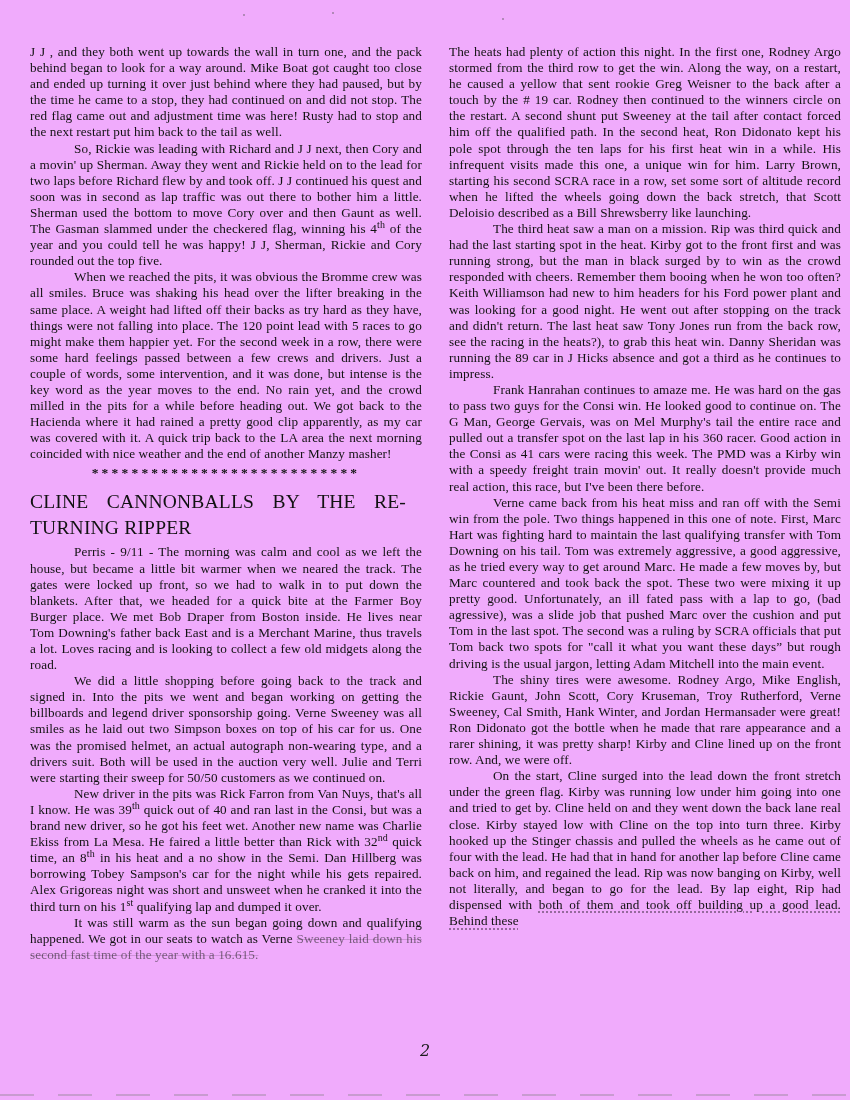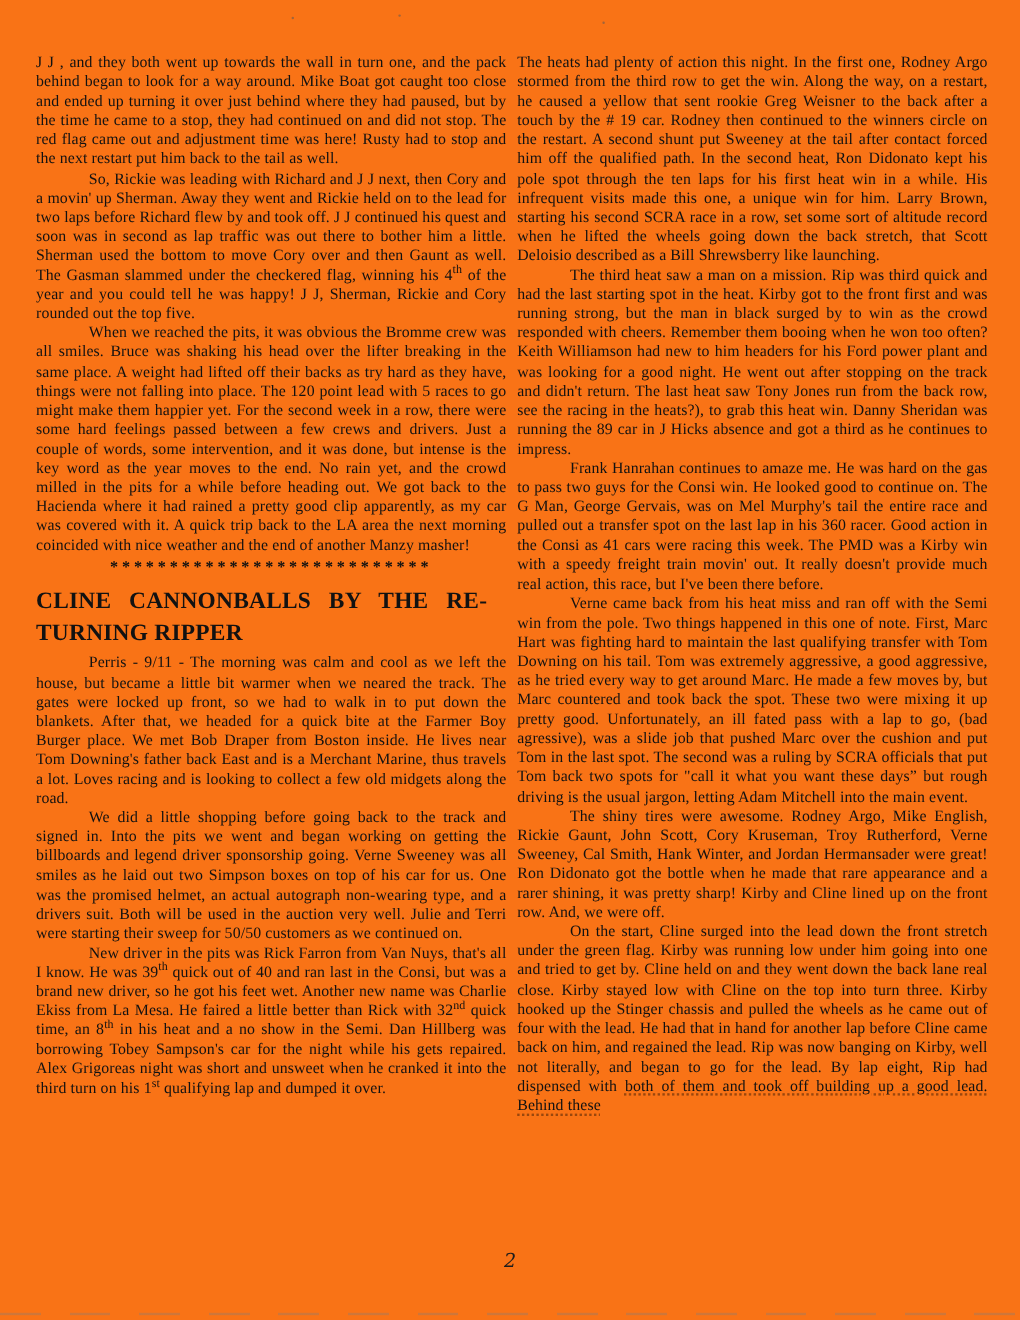--- a/index.html
+++ b/index.html
@@ -4,52 +4,52 @@
 <style>
   html, body { margin: 0; padding: 0; }
   body {
     width: 850px; height: 1100px;
     background: #ffffff;
     font-family: "Liberation Serif", serif;
   }
   .page {
     position: relative;
     width: 850px; height: 1100px;
-    background: #f97316;
+    background: #f0abfc;
     color: #121212;
     overflow: hidden;
   }
   .col {
     position: absolute;
     top: 44px;
     width: 392px;
     text-align: justify;
     font-size: 13.2px;
     line-height: 16.1px;
     letter-spacing: 0.1px;
   }
   .col-left  { left: 30px; }
-  .col-right { left: 431px; }
+  .col-right { left: 449px; }
   p.para { margin: 0; }
   p.indent { text-indent: 44px; }
   .stars {
     text-align: center;
     font-weight: bold;
     font-size: 13.5px;
     letter-spacing: 3.2px;
     line-height: 19px;
     padding: 1px 0 1px 0;
     white-space: nowrap;
     overflow: hidden;
   }
   h2.headline {
     margin: 6px 16px 3px 0;
     font-size: 19.5px;
     line-height: 26px;
-    font-weight: bold;
+    font-weight: normal;
     text-align: justify;
     letter-spacing: 0.2px;
   }
   .b { font-weight: normal; }
   .sup { font-size: 10px; vertical-align: super; line-height: 0; }
   .faded {
     color: rgba(40,40,40,0.60);
     text-decoration: line-through rgba(0,0,0,0.14) 1px;
   }
   .noisy {
@@ -90,20 +90,21 @@
 <div class="page">
   <div class="col col-left" id="col-left">
       <p class="para"><span>J J , and they both went up towards the wall in turn one, and the pack behind began to look for a way around. Mike Boat got caught too close and ended up turning it over just behind where they had paused, but by the time he came to a stop, they had continued on and did not stop. The red flag came out and adjustment time was here! Rusty had to stop and the next restart put him back to the tail as well.</span></p>
       <p class="para indent"><span>So, Rickie was leading with Richard and J J next, then Cory and a movin' up Sherman. Away they went and Rickie held on to the lead for two laps before Richard flew by and took off. J J continued his quest and soon was in second as lap traffic was out there to bother him a little. Sherman used the bottom to move Cory over and then Gaunt as well. The Gasman slammed under the checkered flag, winning his 4</span><span class="sup">th</span><span> of the year and you could tell he was happy! J J, Sherman, Rickie and Cory rounded out the top five.</span></p>
       <p class="para indent"><span>When we reached the pits, it was obvious the Bromme crew was all smiles. Bruce was shaking his head over the lifter breaking in the same place. A weight had lifted off their backs as try hard as they have, things were not falling into place. The 120 point lead with 5 races to go might make them happier yet. For the second week in a row, there were some hard feelings passed between a few crews and drivers. Just a couple of words, some intervention, and it was done, but intense is the key word as the year moves to the end. No rain yet, and the crowd milled in the pits for a while before heading out. We got back to the Hacienda where it had rained a pretty good clip apparently, as my car was covered with it. A quick trip back to the LA area the next morning coincided with nice weather and the end of another Manzy masher!</span></p>
       <div class="stars">***************************</div>
       <h2 class="headline">CLINE CANNONBALLS BY THE RE-TURNING RIPPER</h2>
       <p class="para indent"><span>Perris - 9/11 - The morning was calm and cool as we left the house, but became a little bit warmer when we neared the track. The gates were locked up front, so we had to walk in to put down the blankets. After that, we headed for a quick bite at the Farmer Boy Burger place. We met </span><span class="b">Bob Draper</span><span> from Boston inside. He lives near Tom Downing's father back East and is a Merchant Marine, thus travels a lot. Loves racing and is looking to collect a few old midgets along the road.</span></p>
       <p class="para indent"><span>We did a little shopping before going back to the track and signed in. Into the pits we went and began working on getting the billboards and legend driver sponsorship going. Verne Sweeney was all smiles as he laid out two Simpson boxes on top of his car for us. One was the promised helmet, an actual autograph non-wearing type, and a drivers suit. Both will be used in the auction very well. Julie and Terri were starting their sweep for 50/50 customers as we continued on.</span></p>
       <p class="para indent"><span>New driver in the pits was Rick Farron from Van Nuys, that's all I know. He was 39</span><span class="sup">th</span><span> quick out of 40 and ran last in the Consi, but was a brand new driver, so he got his feet wet. Another new name was Charlie Ekiss from La Mesa. He faired a little better than Rick with 32</span><span class="sup">nd</span><span> quick time, an 8</span><span class="sup">th</span><span> in his heat and a no show in the Semi. Dan Hillberg was borrowing Tobey Sampson's car for the night while his gets repaired. Alex Grigoreas night was short and unsweet when he cranked it into the third turn on his 1</span><span class="sup">st</span><span> qualifying lap and dumped it over.</span></p>
+      <p class="para indent"><span>It was still warm as the sun began going down and qualifying happened. We got in our seats to watch as Verne </span><span class="faded">Sweeney laid down his second fast time of the year with a 16.615.</span></p>
     </div>
   <div class="col col-right" id="col-right">
       <p class="para"><span>The heats had plenty of action this night. In the first one, Rodney Argo stormed from the third row to get the win. Along the way, on a restart, he caused a yellow that sent rookie Greg Weisner to the back after a touch by the # 19 car. Rodney then continued to the winners circle on the restart. A second shunt put Sweeney at the tail after contact forced him off the qualified path. In the second heat, Ron Didonato kept his pole spot through the ten laps for his first heat win in a while. His infrequent visits made this one, a unique win for him. Larry Brown, starting his second SCRA race in a row, set some sort of altitude record when he lifted the wheels going down the back stretch, that Scott Deloisio described as a Bill Shrewsberry like launching.</span></p>
       <p class="para indent"><span>The third heat saw a man on a mission. Rip was third quick and had the last starting spot in the heat. Kirby got to the front first and was running strong, but the man in black surged by to win as the crowd responded with cheers. Remember them booing when he won too often? Keith Williamson had new to him headers for his Ford power plant and was looking for a good night. He went out after stopping on the track and didn't return. The last heat saw Tony Jones run from the back row, see the racing in the heats?), to grab this heat win. Danny Sheridan was running the 89 car in J Hicks absence and got a third as he continues to impress.</span></p>
       <p class="para indent"><span>Frank Hanrahan continues to amaze me. He was hard on the gas to pass two guys for the Consi win. He looked good to continue on. The G Man, George Gervais, was on Mel Murphy's tail the entire race and pulled out a transfer spot on the last lap in his 360 racer. Good action in the Consi as 41 cars were racing this week. The PMD was a Kirby win with a speedy freight train movin' out. It really doesn't provide much real action, this race, but I've been there before.</span></p>
       <p class="para indent"><span>Verne came back from his heat miss and ran off with the Semi win from the pole. Two things happened in this one of note. First, Marc Hart was fighting hard to maintain the last qualifying transfer with Tom Downing on his tail. Tom was extremely aggressive, a good aggressive, as he tried every way to get around Marc. He made a few moves by, but Marc countered and took back the spot. These two were mixing it up pretty good. Unfortunately, an ill fated pass with a lap to go, (bad agressive), was a slide job that pushed Marc over the cushion and put Tom in the last spot. The second was a ruling by SCRA officials that put Tom back two spots for "call it what you want these days” but rough driving is the usual jargon, letting Adam Mitchell into the main event.</span></p>
       <p class="para indent"><span>The shiny tires were awesome. Rodney Argo, Mike English, Rickie Gaunt, John Scott, Cory Kruseman, Troy Rutherford, Verne Sweeney, Cal Smith, Hank Winter, and Jordan Hermansader were great! Ron Didonato got the bottle when he made that rare appearance and a rarer shining, it was pretty sharp! Kirby and Cline lined up on the front row. And, we were off.</span></p>
       <p class="para indent"><span>On the start, Cline surged into the lead down the front stretch under the green flag. Kirby was running low under him going into one and tried to get by. Cline held on and they went down the back lane real close. Kirby stayed low with Cline on the top into turn three. Kirby hooked up the Stinger chassis and pulled the wheels as he came out of four with the lead. He had that in hand for another lap before Cline came back on him, and regained the lead. Rip was now banging on Kirby, well not literally, and began to go for the lead. By lap eight, Rip had dispensed with </span><span class="noisy">both of them and took off building up a good lead. Behind these</span></p>
     </div>
   <div class="page-number">2</div>

